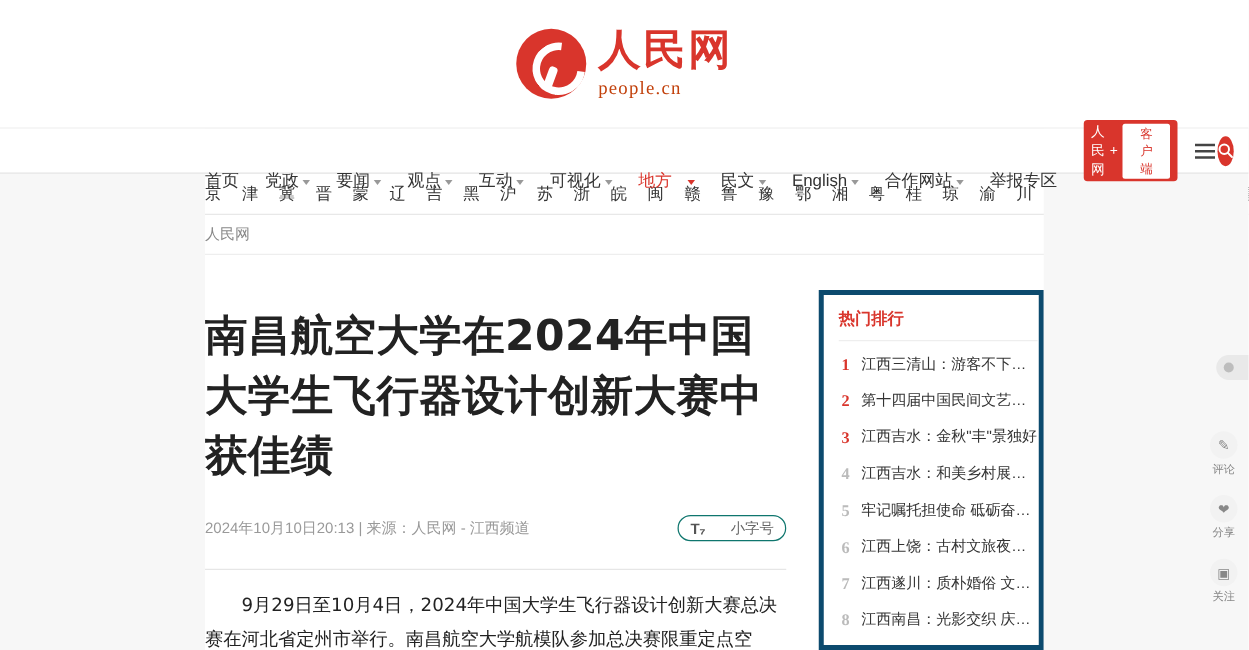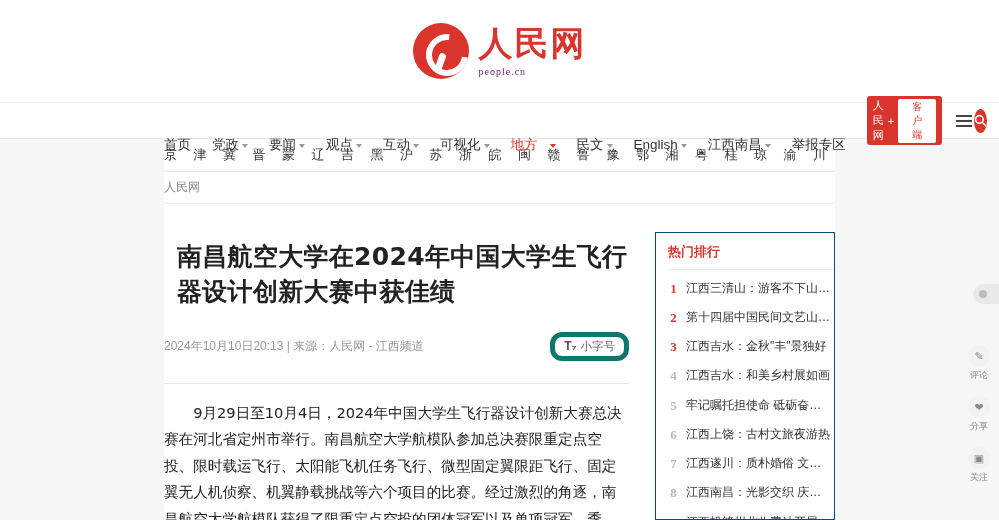--- a/index.html
+++ b/index.html
@@ -61,22 +61,22 @@
   .logo-text { line-height: 1; }
   .logo-cn {
     font-size: 34px;
     font-weight: bold;
     color: #d9352c;
     letter-spacing: 2px;
     font-family: "DejaVu Sans", sans-serif;
   }
   .logo-en {
     margin-top: 7px;
-    font-size: 10px;
-    color: #701a75;
+    font-size: 15px;
+    color: #c2410c;
     letter-spacing: 1px;
     font-family: "Liberation Serif", serif;
   }
 
   
   .nav-band {
     height: 36px;
     background: #ffffff;
     border-bottom: 1px solid #e4e4e4;
     display: flex;
@@ -197,63 +197,62 @@
   }
 
   
   .content {
     display: flex;
     padding: 0 164px;
     gap: 26px;
   }
   .article { width: 466px; padding-top: 18px; }
   .art-title {
-    font-size: 25px;
+    font-size: 34px;
     line-height: 1.42;
     color: #222222;
     font-weight: bold;
     font-family: "DejaVu Sans", sans-serif;
     letter-spacing: 0.3px;
-    margin-left: 13px;
   }
   .art-meta {
     margin-top: 22px;
     padding-bottom: 22px;
     border-bottom: 1px solid #e6e6e6;
     display: flex;
     align-items: center;
     justify-content: space-between;
     font-size: 12px;
     color: #999999;
   }
   .fontsize-pill {
     display: flex;
     align-items: center;
-    gap: 4px;
-    border: 5px solid #0f766e;
+    gap: 20px;
+    border: 1px solid #0f766e;
     border-radius: 12px;
     padding: 2px 9px;
     font-size: 11.5px;
     color: #666;
     cursor: pointer;
   }
   .fontsize-pill .tt { font-size: 12px; font-weight: bold; color:#555; }
   .art-body p {
     margin: 16px 0 0 0;
     font-size: 14.6px;
     line-height: 1.82;
     color: #222222;
     text-indent: 2em;
     font-family: "DejaVu Sans", sans-serif;
   }
 
   
   .sidebar { width: 180px; padding-top: 28px; }
   .rank-box {
-    border: 1px solid #0c4a6e;
+    border: 4px solid #0c4a6e;
     background: #ffffff;
     padding: 10px 1px 6px 12px;
     height: 288px;
     overflow: hidden;
   }
   .rank-title {
     font-size: 13px;
     color: #d9352c;
     font-weight: bold;
     padding-bottom: 8px;
@@ -388,21 +387,21 @@
       </div>
     <div class="nav-item">
         <span>民文</span>
         <span class="caret"></span>
       </div>
     <div class="nav-item">
         <span>English</span>
         <span class="caret"></span>
       </div>
     <div class="nav-item">
-        <span>江西南昌</span>
+        <span>合作网站</span>
         <span class="caret"></span>
       </div>
     <div class="nav-item">
         <span>举报专区</span>
       </div>
 
     <div class="nav-badge">
       <span>人民网</span>
       <span class="plus">+</span>
       <span class="sub">客户端</span>

